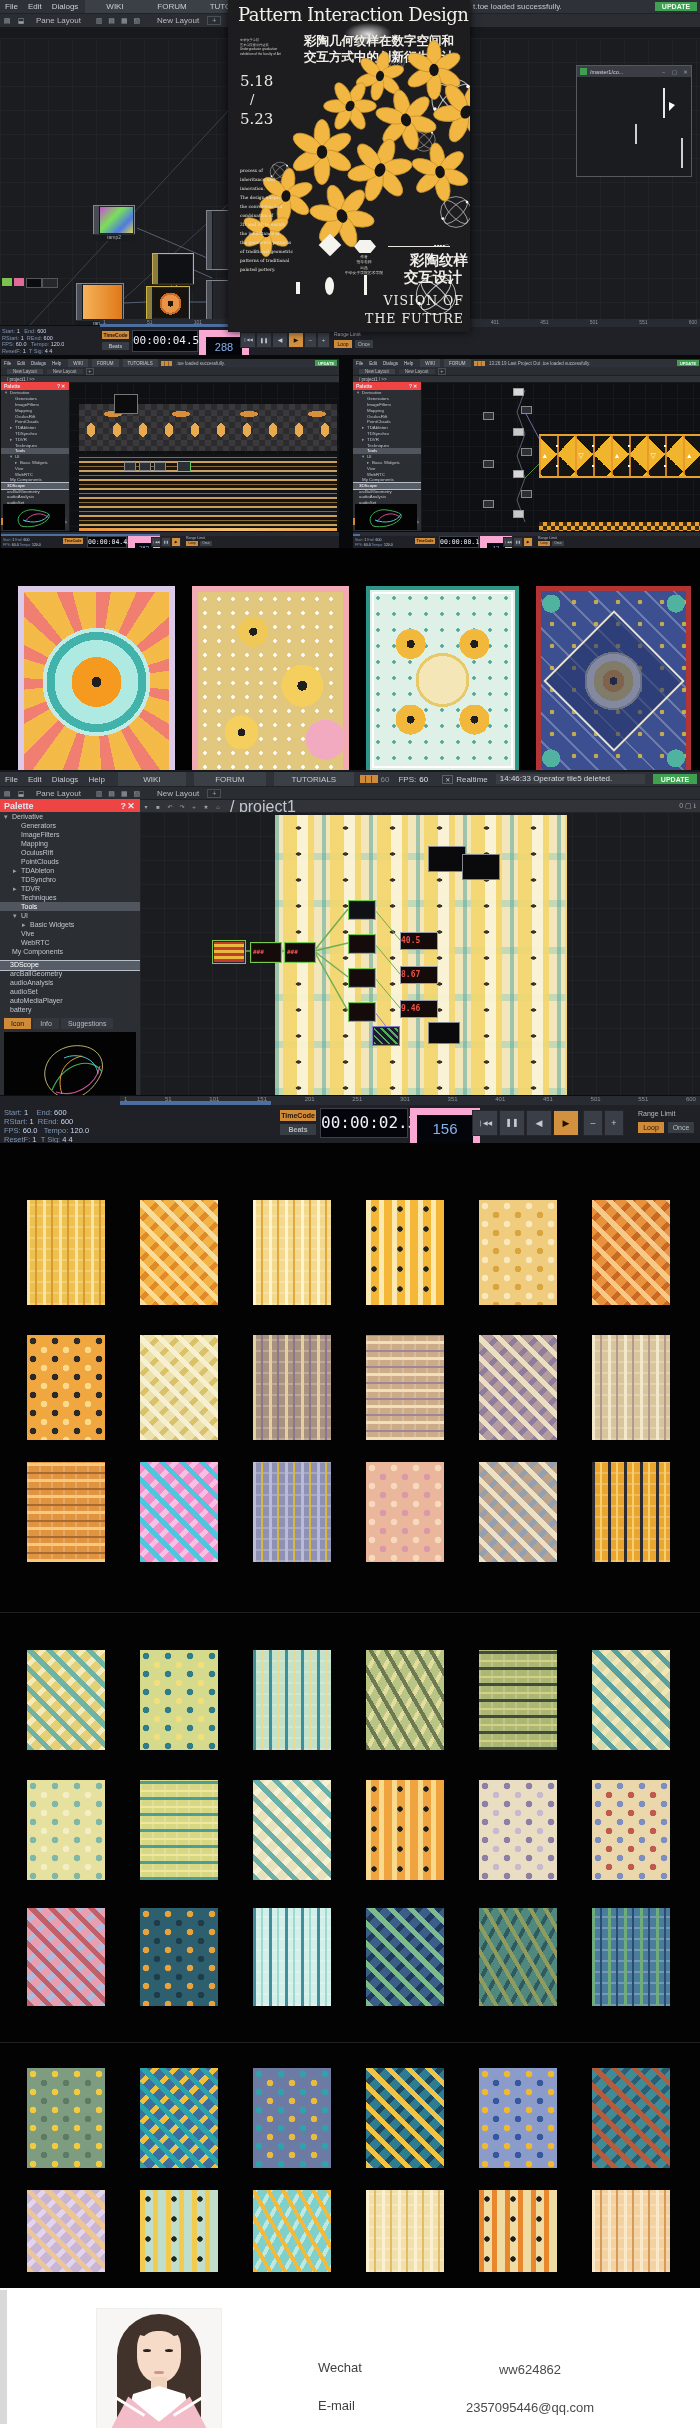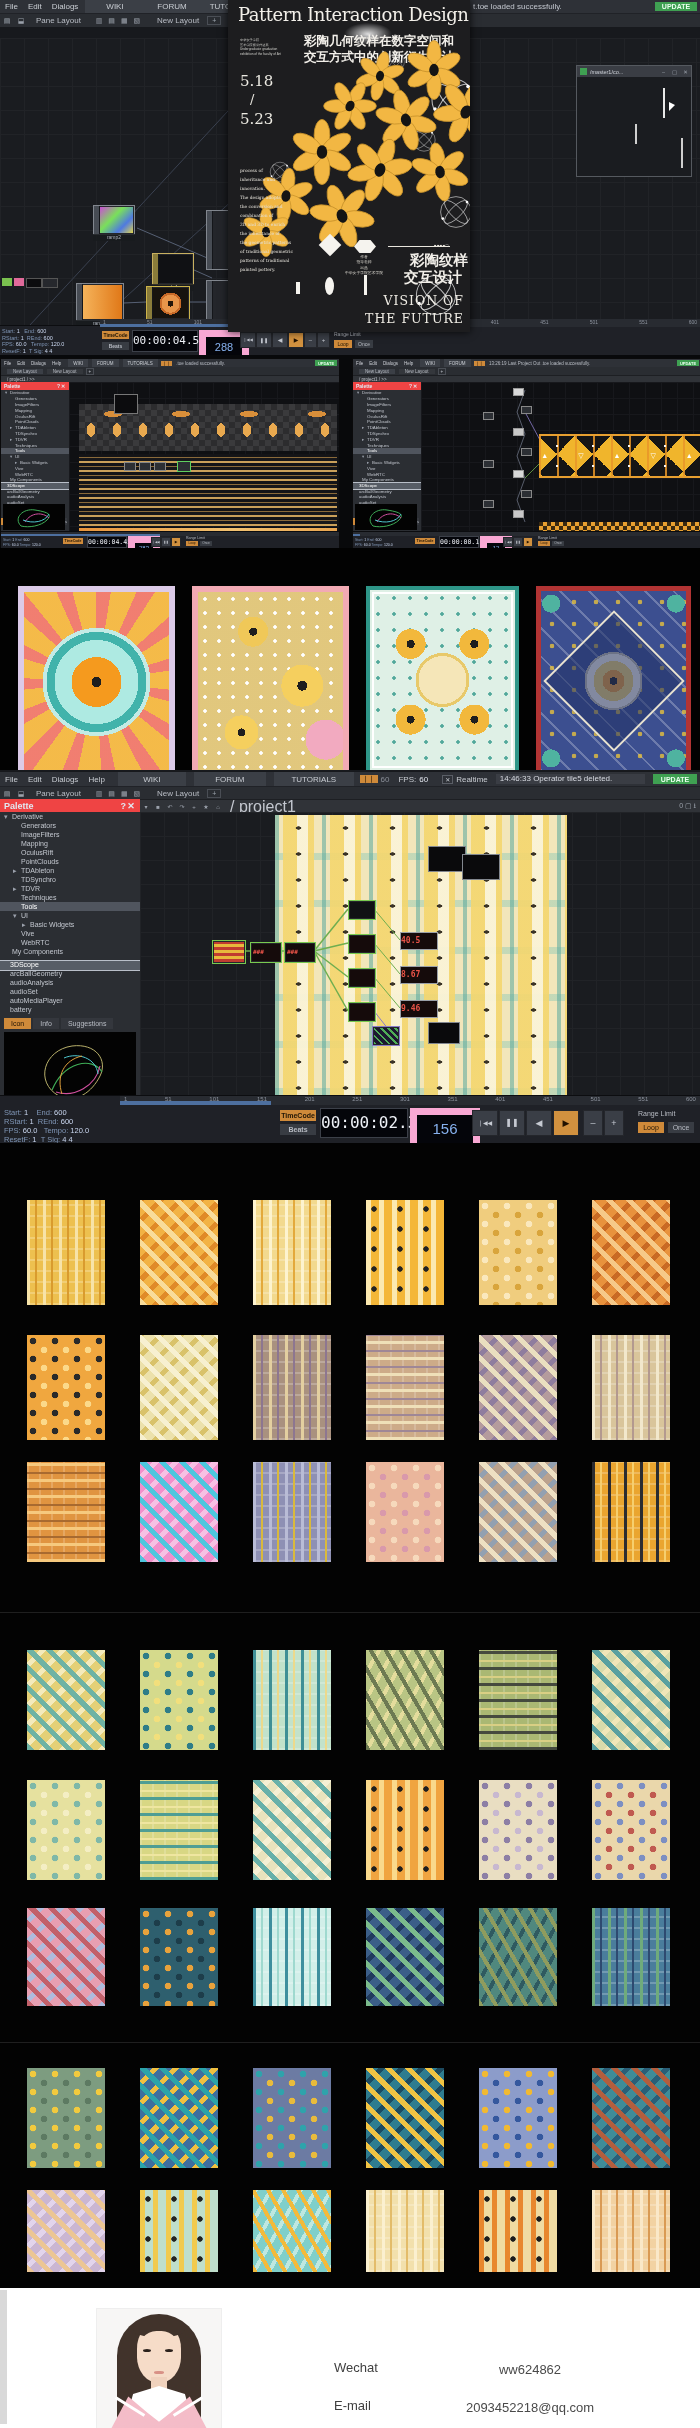--- a/index.html
+++ b/index.html
@@ -114,21 +114,21 @@
 .photo{position:absolute;left:96px;top:20px;width:124px;height:120px;background:#f7f6f5;border:1px solid #eee;overflow:hidden;}
 .hair{position:absolute;left:20px;top:5px;width:84px;height:128px;background:#41332b;border-radius:42px 42px 26px 26px;}
 .face{position:absolute;left:40px;top:14px;width:44px;height:58px;background:#f6dcc8;border-radius:46% 46% 52% 52%;}
 .bang{position:absolute;left:36px;top:8px;width:52px;height:20px;background:#41332b;border-radius:50% 50% 40% 40%;}
 .eye{position:absolute;top:40px;width:8px;height:3px;background:#2b211c;border-radius:50%;}
 .mouth{position:absolute;left:57px;top:62px;width:10px;height:3px;background:#d89186;border-radius:40%;}
 .neck{position:absolute;left:54px;top:68px;width:16px;height:13px;background:#f0d2bd;}
 .shirt{position:absolute;left:26px;top:77px;width:72px;height:44px;background:#ffffff;clip-path:polygon(0 100%,14% 18%,50% 0,86% 18%,100% 100%);}
 .card{position:absolute;left:14px;top:84px;width:96px;height:36px;background:#f4bcc8;clip-path:polygon(0 100%,18% 10%,38% 55%,50% 80%,62% 55%,82% 10%,100% 100%);}
 .cstripe{position:absolute;width:34px;height:3px;background:#fff;}
-.ctext{position:absolute;font-size:13px;color:#3f3f3f;margin-left:16px;}
+.ctext{position:absolute;font-size:13px;color:#3f3f3f;}
 .cval{position:absolute;font-size:13px;color:#4a4a4a;text-align:center;} .f7{font-size:7px;} .f6{font-size:6px;} .f5{font-size:5px;}
 .s1 .mbar{height:13px;font-size:8px;}
 .s1 .row2{height:13px;font-size:8px;}
 .s1 .crumb{height:12px;font-size:8px;}
 .s4 .mbar{height:14px;font-size:8px;}
 .s4 .row2{height:13px;font-size:8px;}
 svg.wires{position:absolute;left:0;top:0;pointer-events:none;}
 </style>
 </head>
 <body>
@@ -963,16 +963,16 @@
     <div class="mouth"></div>
     <div class="neck"></div>
     <div class="shirt"></div>
     <div class="card"></div>
     <div class="cstripe" style="left:16px;top:96px;transform:rotate(32deg)"></div>
     <div class="cstripe" style="left:74px;top:96px;transform:rotate(-32deg)"></div>
   </div>
   <div class="ctext" style="left:318px;top:72px">Wechat</div>
   <div class="cval" style="left:435px;top:74px;width:190px">ww624862</div>
   <div class="ctext" style="left:318px;top:110px">E-mail</div>
-  <div class="cval" style="left:435px;top:112px;width:190px">2093452218@qq.com</div>
+  <div class="cval" style="left:435px;top:112px;width:190px">2357095446@qq.com</div>
 </div>
 
 </div>
 
 </body></html>

